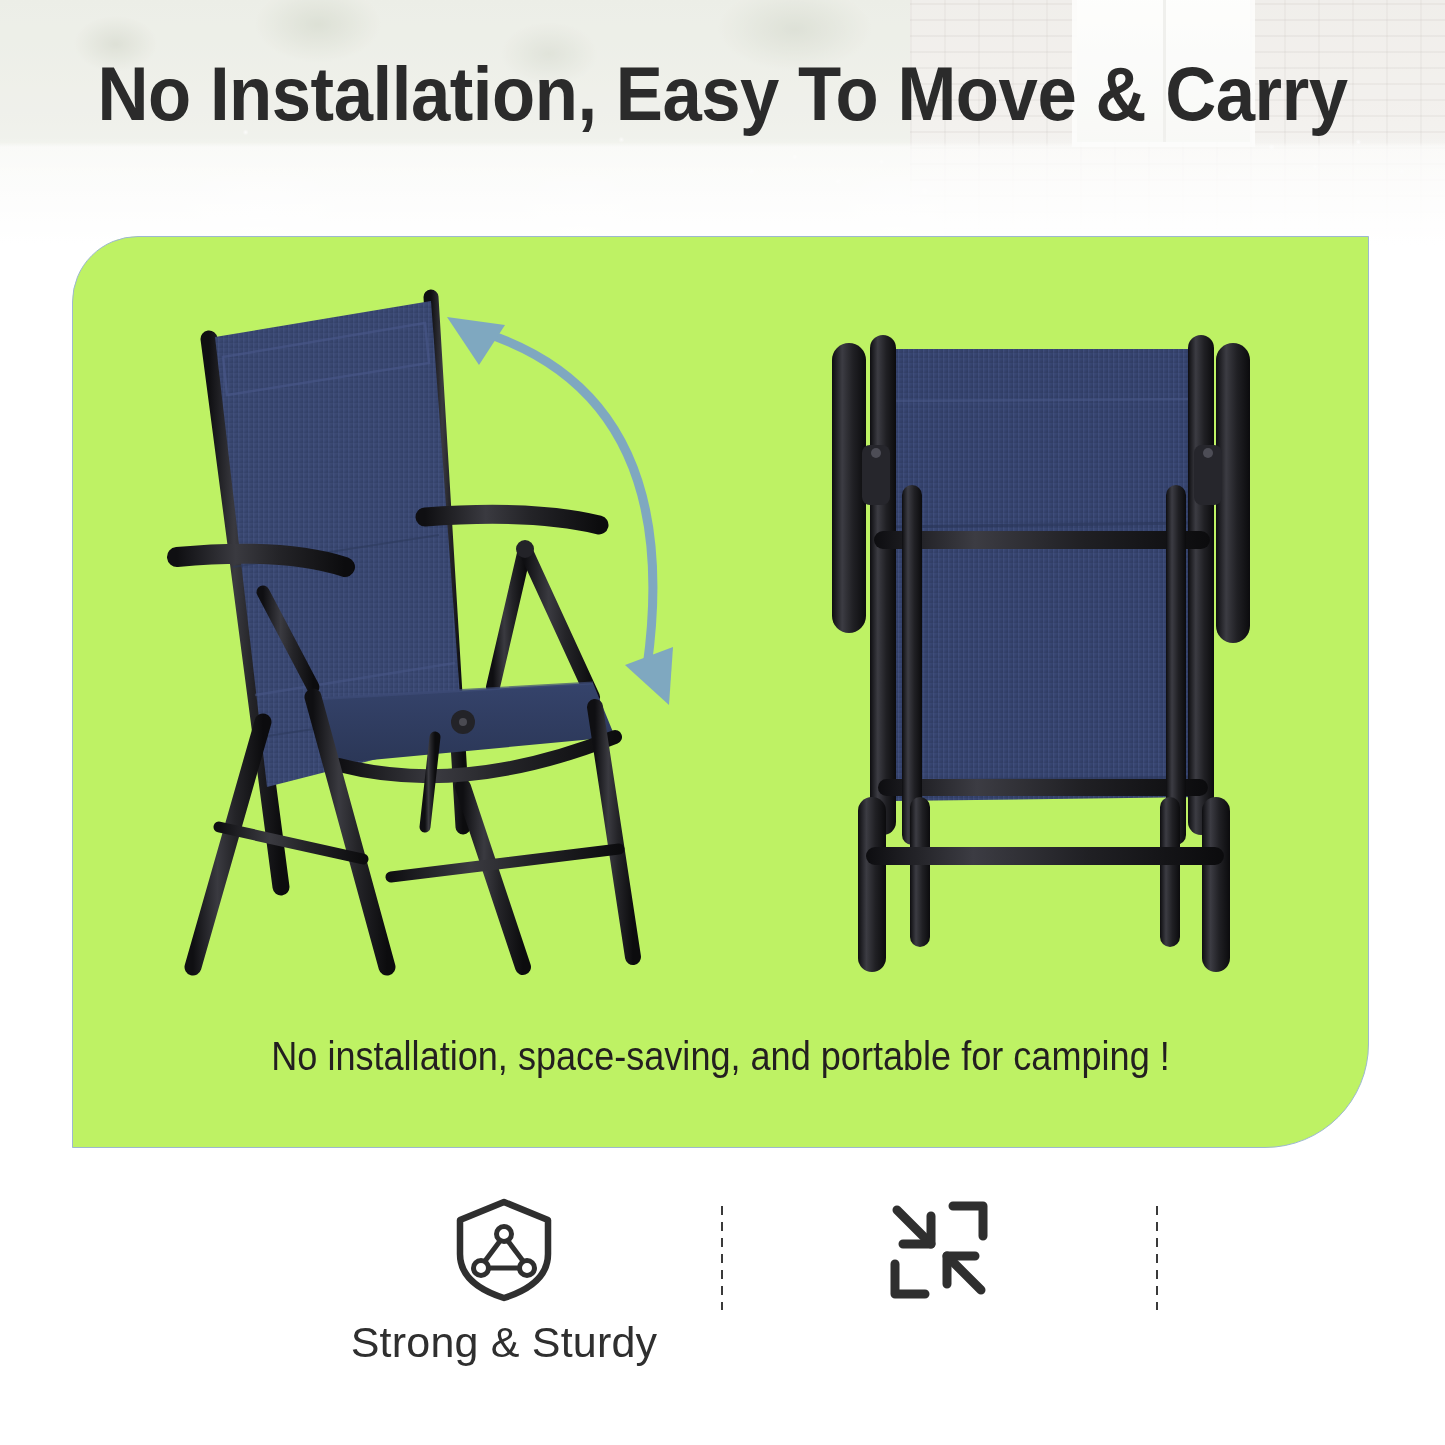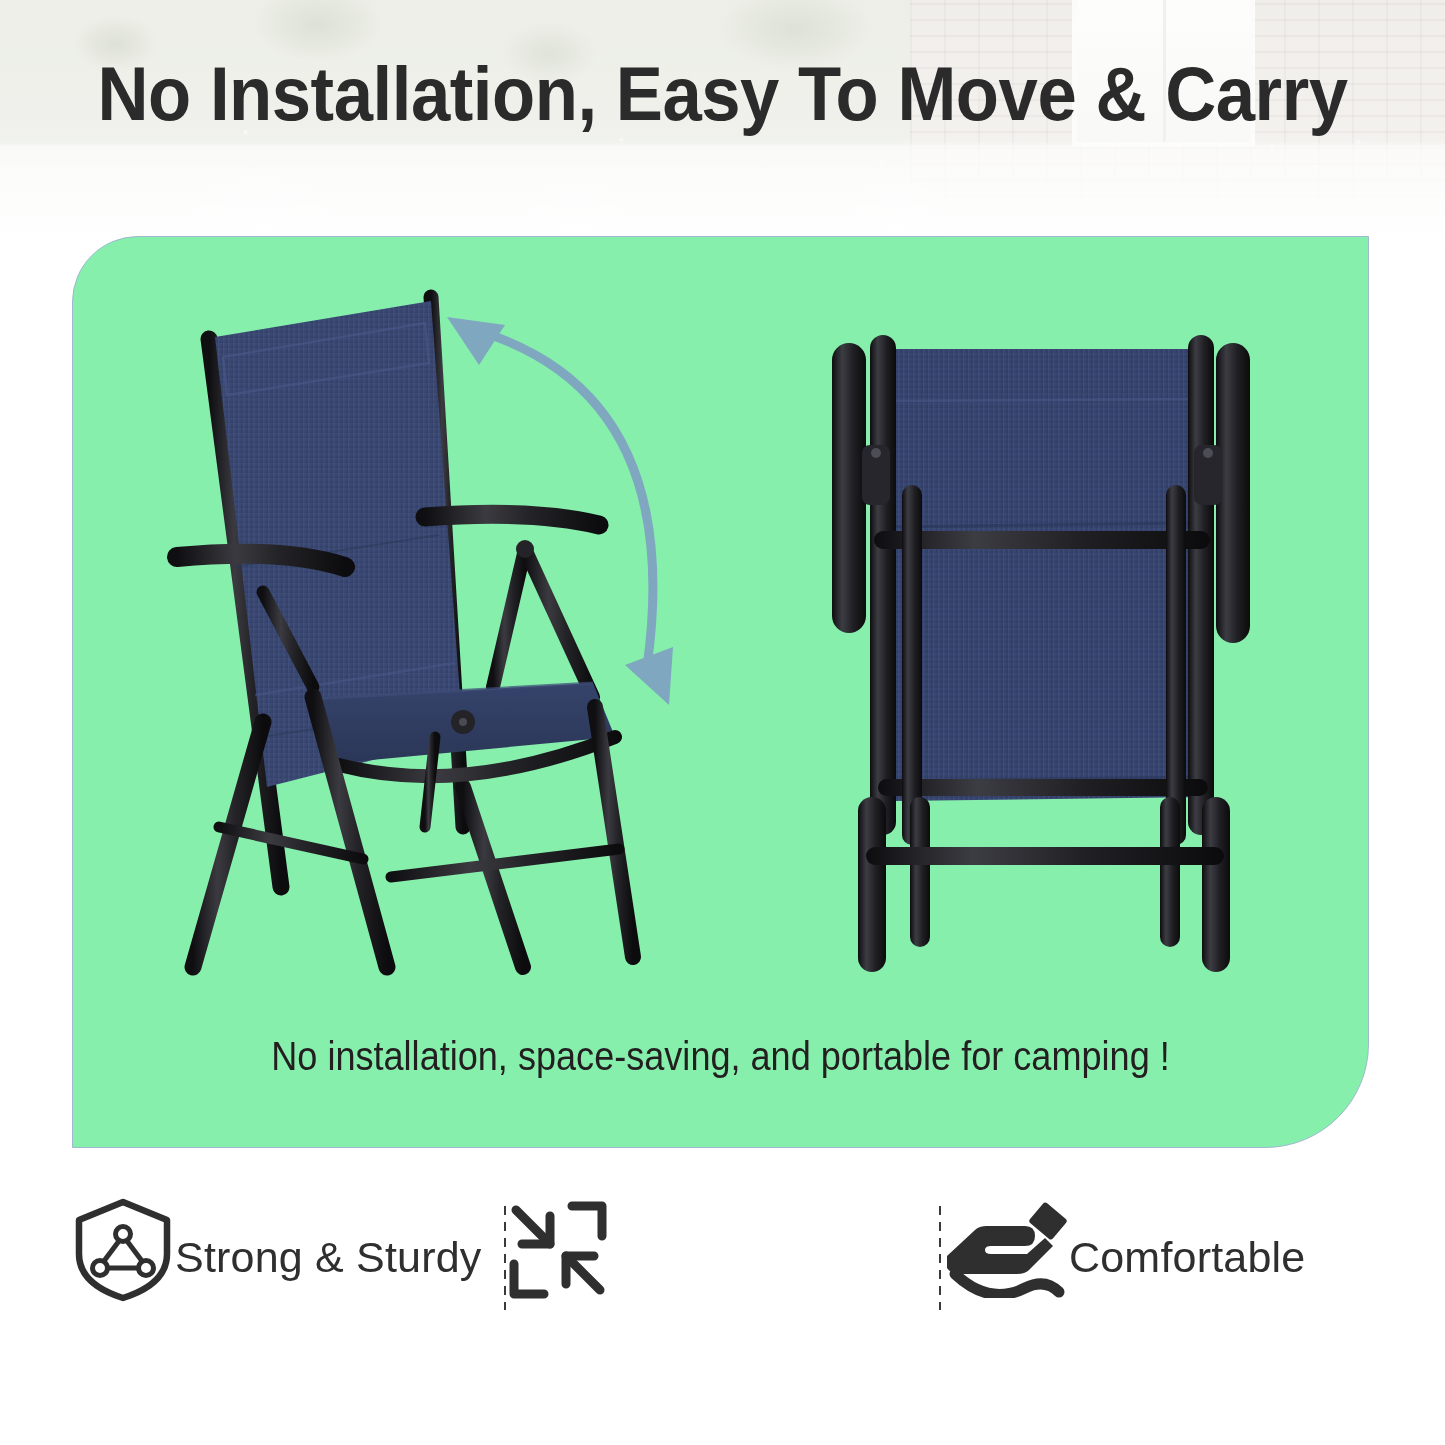--- a/index.html
+++ b/index.html
@@ -87,21 +87,21 @@
     letter-spacing:-0.5px;
     color:#2b2b2b;
     transform:scaleX(.93);
     white-space:nowrap;
     z-index:5;
   }
 
   
   .card{
     position:absolute;left:72px;top:236px;width:1297px;height:912px;
-    background:#86efac;
+    background:#bef264;
     border:1px solid #9db8d0;
     border-top-left-radius:66px;
     border-top-right-radius:0;
     border-bottom-right-radius:104px;
     border-bottom-left-radius:0;
     z-index:4;
     box-sizing:border-box;
   }
   .card-caption{
     position:absolute;left:0;right:0;top:796px;
@@ -116,21 +116,21 @@
   .stage{position:absolute;left:0;top:0;width:1297px;height:790px;}
 
   svg.chair-svg{position:absolute;display:block;}
 
   
   .features{
     position:absolute;left:0;top:1196px;width:1445px;height:200px;
     display:flex;align-items:flex-start;justify-content:center;
   }
   .feature{
-    width:433px;display:flex;flex-direction:row;align-items:center;
+    width:433px;display:flex;flex-direction:column;align-items:center;
     position:relative;
   }
   .feature-icon{height:108px;display:flex;align-items:center;justify-content:center;}
   .feature-label{
     margin-top:14px;
     font-size:43px;color:#2f2f2f;letter-spacing:.2px;white-space:nowrap;
   }
   .divider{
     width:2px;height:104px;margin-top:10px;
     background-image:linear-gradient(180deg,#3a3a3a 55%, transparent 45%);
@@ -310,26 +310,14 @@
         <line x1="10" y1="12" x2="44" y2="46" stroke="#2f2f2f" stroke-width="9" stroke-linecap="round"></line>
         <polyline points="44,18 44,46 16,46" fill="none" stroke="#2f2f2f" stroke-width="9" stroke-linecap="round" stroke-linejoin="round"></polyline>
         <line x1="94" y1="92" x2="60" y2="58" stroke="#2f2f2f" stroke-width="9" stroke-linecap="round"></line>
         <polyline points="60,86 60,58 88,58" fill="none" stroke="#2f2f2f" stroke-width="9" stroke-linecap="round" stroke-linejoin="round"></polyline>
       </svg>
     </div>
   </div>
 
   <div class="divider"></div>
 
-  <div class="feature">
-    <div class="feature-icon">
-      <svg width="128" height="96" viewBox="0 0 128 96">
-        <path d="M6 54 L34 28 Q38 24 46 24 L84 24 Q94 24 94 34 Q94 44 84 44 L50 44
-                 Q44 44 44 48 Q44 52 50 52 L86 52 L104 36 L112 44 L88 68
-                 Q84 72 76 72 L18 72 Q10 72 6 66 Z" fill="#2f2f2f"></path>
-        <rect x="92" y="6" width="30" height="26" rx="3" fill="#2f2f2f" transform="rotate(40 107 19)"></rect>
-        <path d="M14 72 Q48 104 84 86 Q104 76 118 90" fill="none" stroke="#2f2f2f" stroke-width="11" stroke-linecap="round"></path>
-      </svg>
-    </div>
-    <div class="feature-label">Comfortable</div>
-  </div>
 
 </div>
 
 </body></html>

